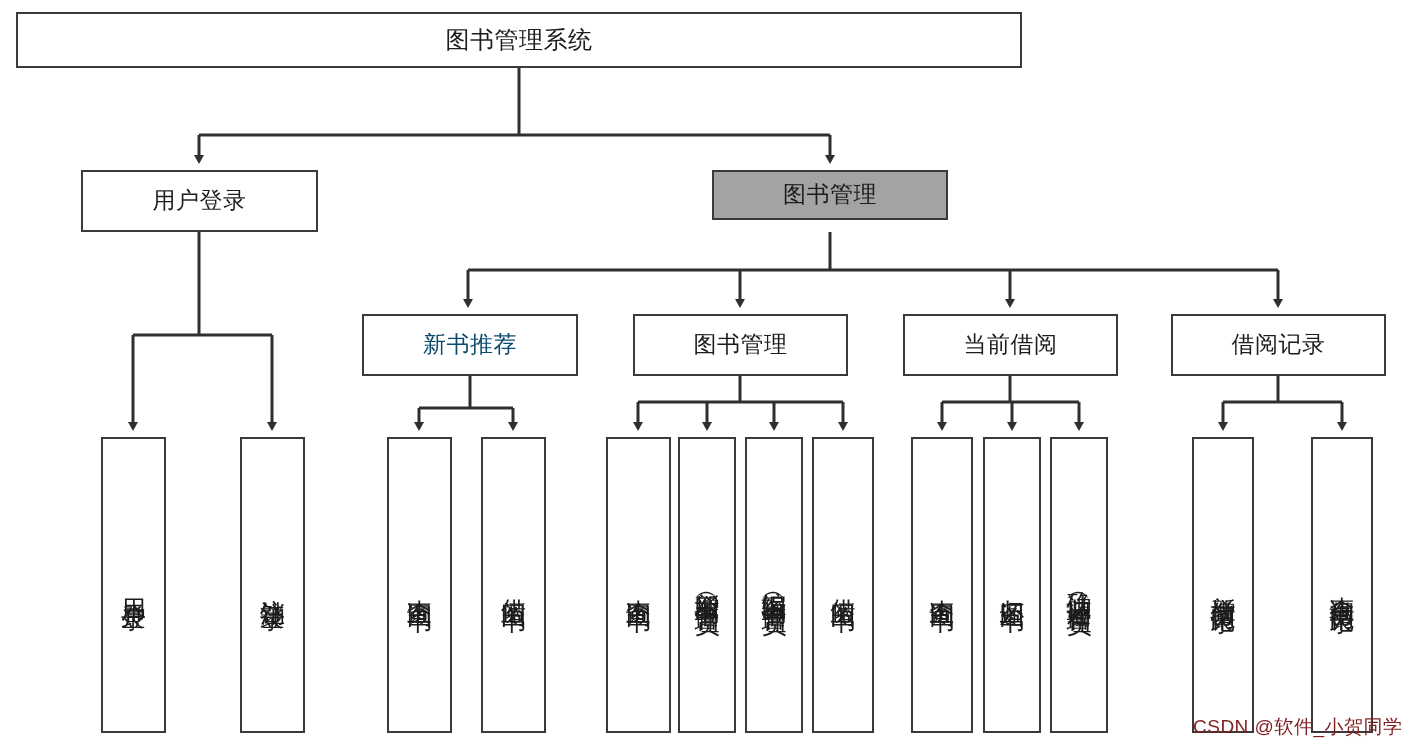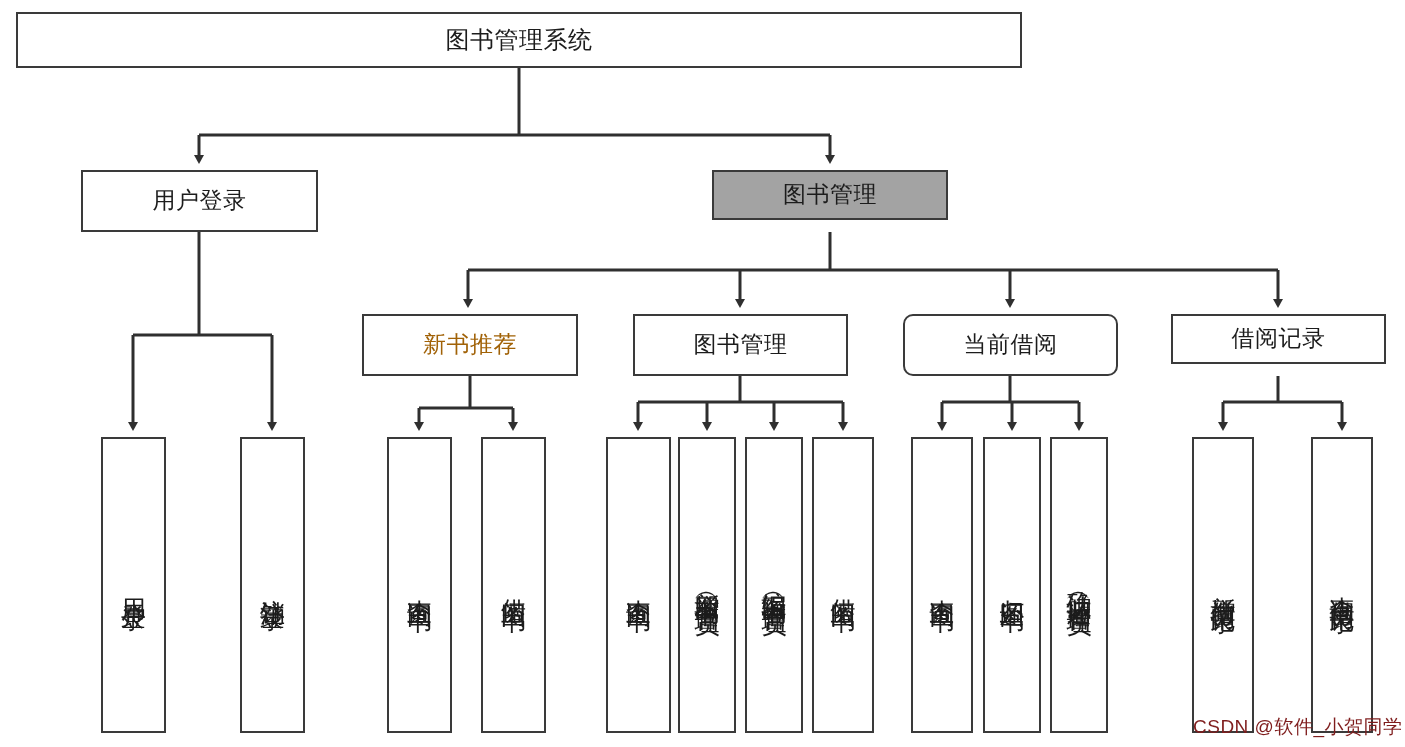--- a/index.html
+++ b/index.html
@@ -128,29 +128,29 @@
   </div>
 
   <div class="node horiz" id="n-l2-0" style="left: 81px; top: 170px; width: 237px; height: 62px; border-color: rgb(58, 58, 58); background: rgb(255, 255, 255);">
     <span class="label" style="color: rgb(28, 28, 28);">用户登录</span>
   </div>
   <div class="node horiz" id="n-l2-1" style="left: 712px; top: 170px; width: 236px; height: 50px; border-color: rgb(58, 58, 58); background: #a3a3a3;">
     <span class="label" style="color: rgb(28, 28, 28);">图书管理</span>
   </div>
 
   <div class="node horiz" id="n-l3-0" style="left: 362px; top: 314px; width: 216px; height: 62px; border-color: rgb(58, 58, 58); background: rgb(255, 255, 255);">
-    <span class="label" style="color: #a16207;">新书推荐</span>
+    <span class="label" style="color: #0c4a6e;">新书推荐</span>
   </div>
   <div class="node horiz" id="n-l3-1" style="left: 633px; top: 314px; width: 215px; height: 62px; border-color: rgb(58, 58, 58); background: rgb(255, 255, 255);">
     <span class="label" style="color: rgb(28, 28, 28);">图书管理</span>
   </div>
-  <div class="node horiz" id="n-l3-2" style="left: 903px; top: 314px; width: 215px; height: 62px; border-color: rgb(58, 58, 58); background: rgb(255, 255, 255); border-radius: 10px;">
+  <div class="node horiz" id="n-l3-2" style="left: 903px; top: 314px; width: 215px; height: 62px; border-color: rgb(58, 58, 58); background: rgb(255, 255, 255);">
     <span class="label" style="color: rgb(28, 28, 28);">当前借阅</span>
   </div>
-  <div class="node horiz" id="n-l3-3" style="left: 1171px; top: 314px; width: 215px; height: 50px; border-color: rgb(58, 58, 58); background: rgb(255, 255, 255);">
+  <div class="node horiz" id="n-l3-3" style="left: 1171px; top: 314px; width: 215px; height: 62px; border-color: rgb(58, 58, 58); background: rgb(255, 255, 255);">
     <span class="label" style="color: rgb(28, 28, 28);">借阅记录</span>
   </div>
 
   <div class="node vert" id="n-leaf-0" style="left: 101px; top: 437px; width: 65px; height: 296px; border-color: rgb(58, 58, 58); background: rgb(255, 255, 255);">
     <span class="label" style="color: rgb(28, 28, 28);">用户登录</span>
   </div>
   <div class="node vert" id="n-leaf-1" style="left: 240px; top: 437px; width: 65px; height: 296px; border-color: rgb(58, 58, 58); background: rgb(255, 255, 255);">
     <span class="label" style="color: rgb(28, 28, 28);">注销登录</span>
   </div>
   <div class="node vert" id="n-leaf-2" style="left: 387px; top: 437px; width: 65px; height: 296px; border-color: rgb(58, 58, 58); background: rgb(255, 255, 255);">

